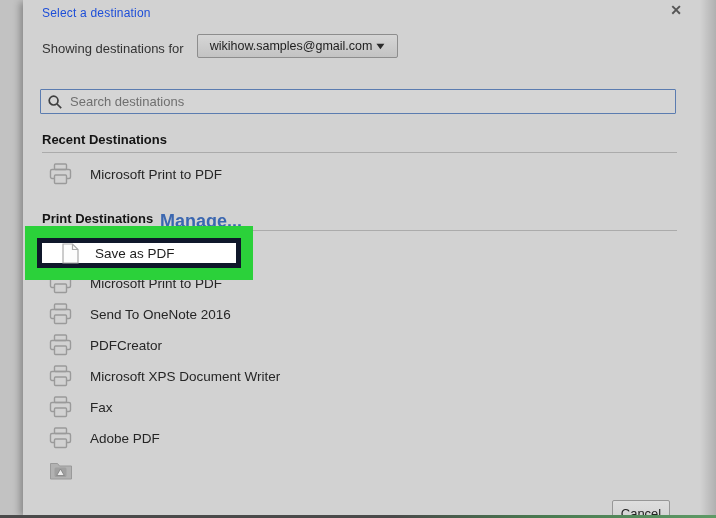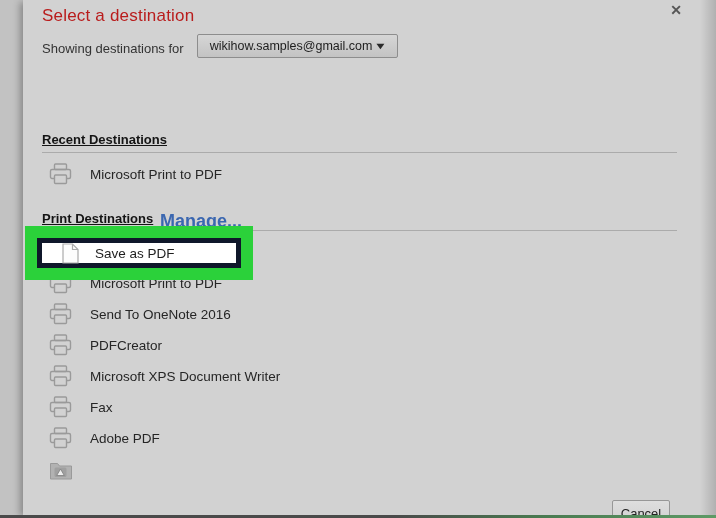--- a/index.html
+++ b/index.html
@@ -34,21 +34,21 @@
     z-index: 2;
   }
   .dialog::after { 
     content: ""; position: absolute; right: 0; top: 0; width: 16px; height: 100%;
     background: linear-gradient(to right, rgba(0,0,0,0) 0%, rgba(0,0,0,.16) 100%);
     pointer-events: none;
   }
 
   .dlg-title {
     position: absolute; left: 19px; top: 6px;
-    font-size: 17px; color: #b91c1c; letter-spacing: .2px;
+    font-size: 12px; color: #1d4ed8; letter-spacing: .2px;
   }
   .close-btn {
     position: absolute; left: 642px; top: 0px; width: 22px; height: 22px;
     font-size: 14px; color: #555; text-align: center; line-height: 20px;
     cursor: pointer; font-weight: bold;
   }
 
   .account-label {
     position: absolute; left: 19px; top: 41px; font-size: 13px; color: #333;
   }
@@ -71,21 +71,21 @@
   .search-box input {
     flex: 1; border: none; outline: none; background: transparent;
     font-family: "Liberation Sans", sans-serif;
     font-size: 13px; color: #333;
   }
   .search-box input::placeholder { color: #6f6f6f; opacity: 1; }
   .search-icon { width: 16px; height: 16px; margin-right: 7px; flex: 0 0 auto; }
 
   .section-heading {
     position: absolute; left: 19px;
-    font-size: 13px; font-weight: bold; color: #141414; text-decoration: underline;
+    font-size: 13px; font-weight: bold; color: #141414;
   }
   .manage-link {
     position: absolute; left: 137px; top: 211px;
     font-size: 18px; font-weight: bold; color: #3b67b0; cursor: pointer;
   }
   .divider {
     position: absolute; left: 19px; width: 635px; height: 1px;
     background: #ababab; z-index: 1;
   }
 
@@ -136,20 +136,27 @@
 
   <div class="dlg-title">Select a destination</div>
   <div class="close-btn">✕</div>
 
   <div class="account-label">Showing destinations for</div>
   <div class="account-select">
     <span class="sel-text">wikihow.samples@gmail.com</span>
     <span class="caret">▼</span>
   </div>
 
+  <div class="search-box">
+    <svg class="search-icon" viewBox="0 0 16 16" fill="none" stroke="#3f3f3f" stroke-width="1.7">
+      <circle cx="6.6" cy="6.6" r="4.4"></circle>
+      <line x1="10" y1="10" x2="14.2" y2="14.2"></line>
+    </svg>
+    <input type="text" placeholder="Search destinations" style="">
+  </div>
 
   <div class="section-heading" style="top:132px">Recent Destinations</div>
   <div class="divider" style="top:152px"></div>
 
   <div class="dest-row" style="top:162px">
     <svg class="row-icon" viewBox="0 0 24 22" fill="none" stroke="#9a9a9a" stroke-width="1.4">
       <rect x="5.5" y="1" width="12" height="5.5" rx="1"></rect>
       <rect x="1.5" y="6.5" width="20" height="9" rx="1.5"></rect>
       <rect x="5.5" y="12" width="12" height="8.5" rx="1" fill="#d2d2d2"></rect>
     </svg>

